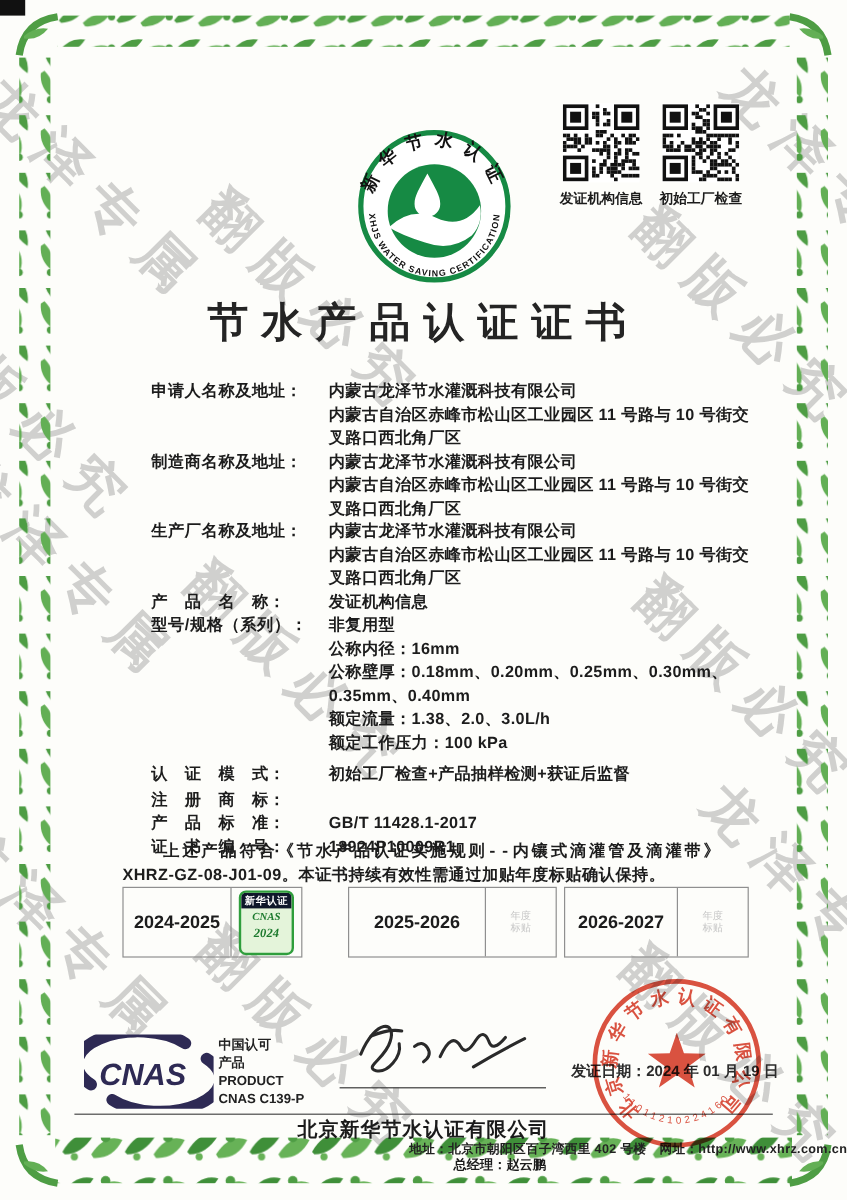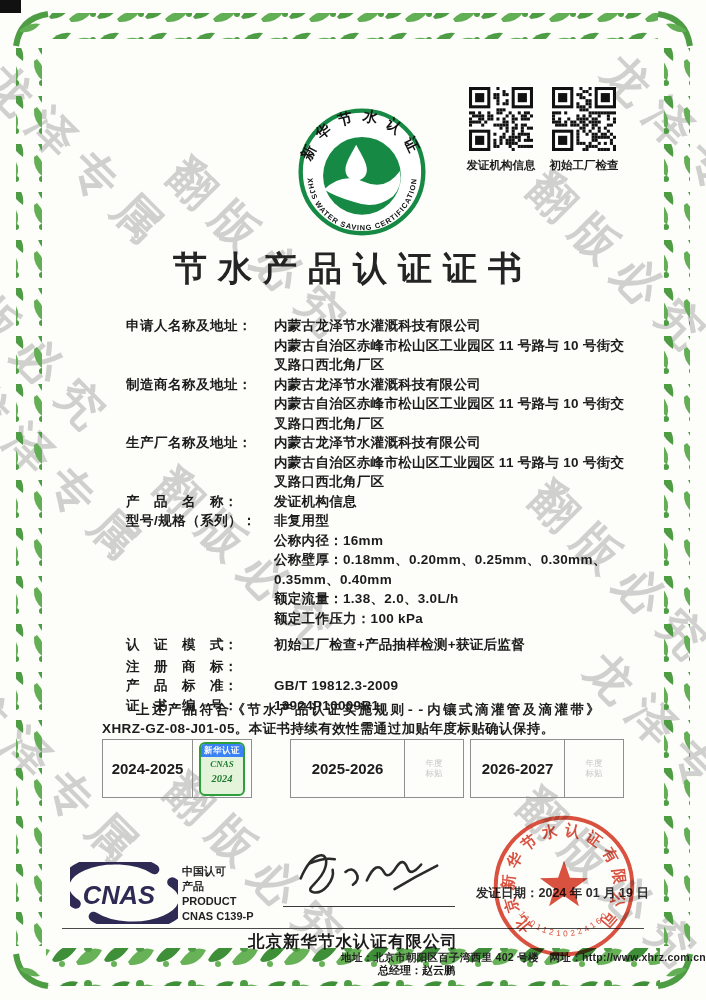--- a/index.html
+++ b/index.html
@@ -29,21 +29,21 @@
   .statement{left:102px;top:702px;width:522px;font-size:13.5px;font-weight:700;z-index:3;}
   .statement .s1{text-indent:34px;letter-spacing:2.4px;line-height:18px;font-family:Liberation Mono, monospace;}
   .statement .s2{letter-spacing:.4px;line-height:18px;}
   
   .ybox{top:739px;height:57px;border:1px solid #8f8f8f;display:flex;z-index:3;background:transparent;}
   .ybox .yl{flex:1;display:flex;align-items:center;justify-content:center;
             font-size:15px;font-weight:700;border-right:1px solid #8f8f8f;}
   .ybox .yr{width:58px;display:flex;align-items:center;justify-content:center;}
   .sticker{width:42px;height:50px;border:2px solid #2f9e3c;border-radius:6px;background:#e4f4da;
            display:flex;flex-direction:column;align-items:center;overflow:hidden;}
-  .sticker .st1{width:100%;background:#3b82f6;color:#fff;font-size:8.5px;font-weight:700;
+  .sticker .st1{width:100%;background:#0f172a;color:#fff;font-size:8.5px;font-weight:700;
                 text-align:center;line-height:13px;letter-spacing:.5px;}
   .sticker .st2{font-size:9px;font-weight:700;font-style:italic;color:#1d7a2e;
                 font-family:"Liberation Serif","DejaVu Serif",serif;line-height:15px;}
   .sticker .st3{font-size:10.5px;font-weight:700;font-style:italic;color:#1d7a2e;
                 font-family:"Liberation Serif","DejaVu Serif",serif;line-height:13px;}
   .yph{width:24px;font-size:8.5px;line-height:10px;color:#c6c6c6;text-align:center;font-family:Liberation Mono, monospace;}
   
   .cnas-logo{left:70px;top:862px;width:108px;height:62px;z-index:3;}
   .cnas-text{left:182px;top:864px;font-size:11px;font-weight:700;line-height:15px;z-index:3;color:#222;}
   .sig{left:286px;top:840px;width:168px;height:64px;z-index:3;}
@@ -450,34 +450,34 @@
           <div>初始工厂检查+产品抽样检测+获证后监督</div>
         </div>
     </div>
     <div class="frow mt2">
       <div class="flabel">注　册　商　标：</div>
       <div class="fval"></div>
     </div>
     <div class="frow">
       <div class="flabel">产　品　标　准：</div>
       <div class="fval">
-          <div>GB/T 19812.3-2009</div>
+          <div>GB/T 11428.1-2017</div>
         </div>
     </div>
     <div class="frow">
       <div class="flabel">证　书　编　号：</div>
       <div class="fval">
           <div>13924P10009R1</div>
         </div>
     </div>
   </div>
 
   <div class="abs statement">
     <div class="s1">上述产品符合《节水产品认证实施规则--内镶式滴灌管及滴灌带》</div>
-    <div class="s2">XHRZ-GZ-08-J01-05。本证书持续有效性需通过加贴年度标贴确认保持。</div>
+    <div class="s2">XHRZ-GZ-08-J01-09。本证书持续有效性需通过加贴年度标贴确认保持。</div>
   </div>
 
   <div class="abs ybox" style="left:102px;width:148px">
     <div class="yl">2024-2025</div>
     <div class="yr">
       <div class="sticker">
         <div class="st1">新华认证</div>
         <div class="st2">CNAS</div>
         <div class="st3">2024</div>
       </div>

